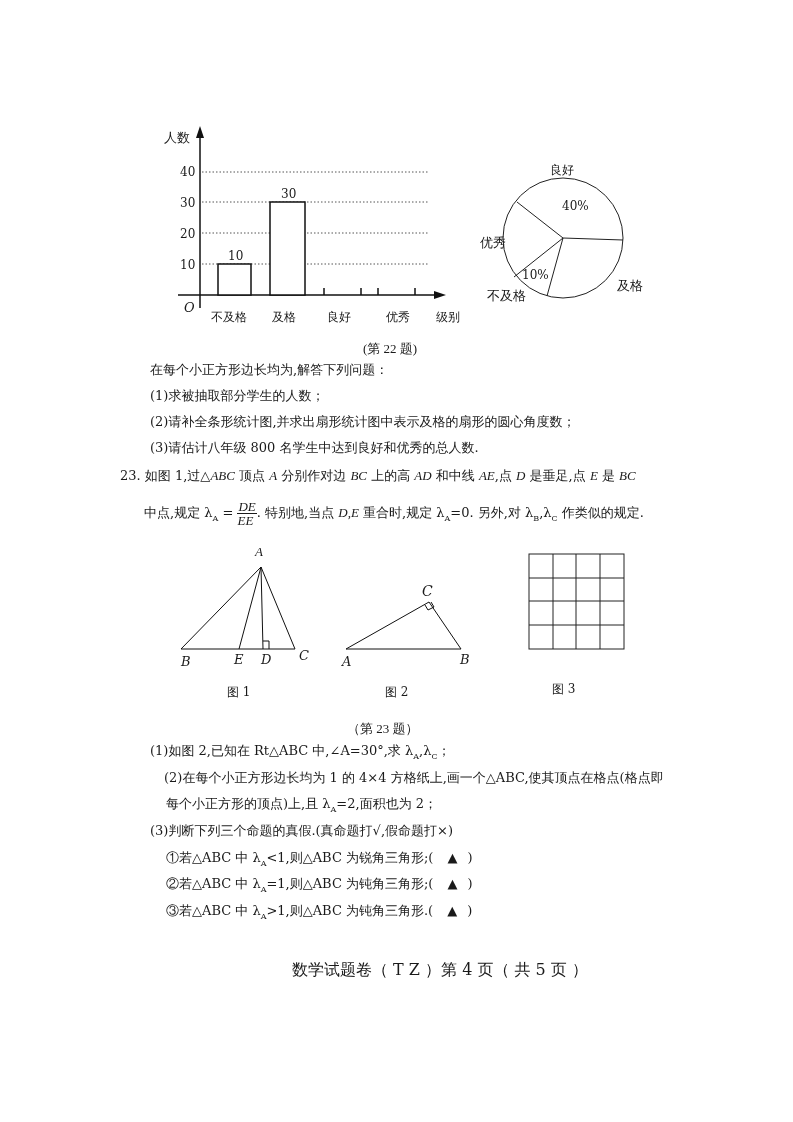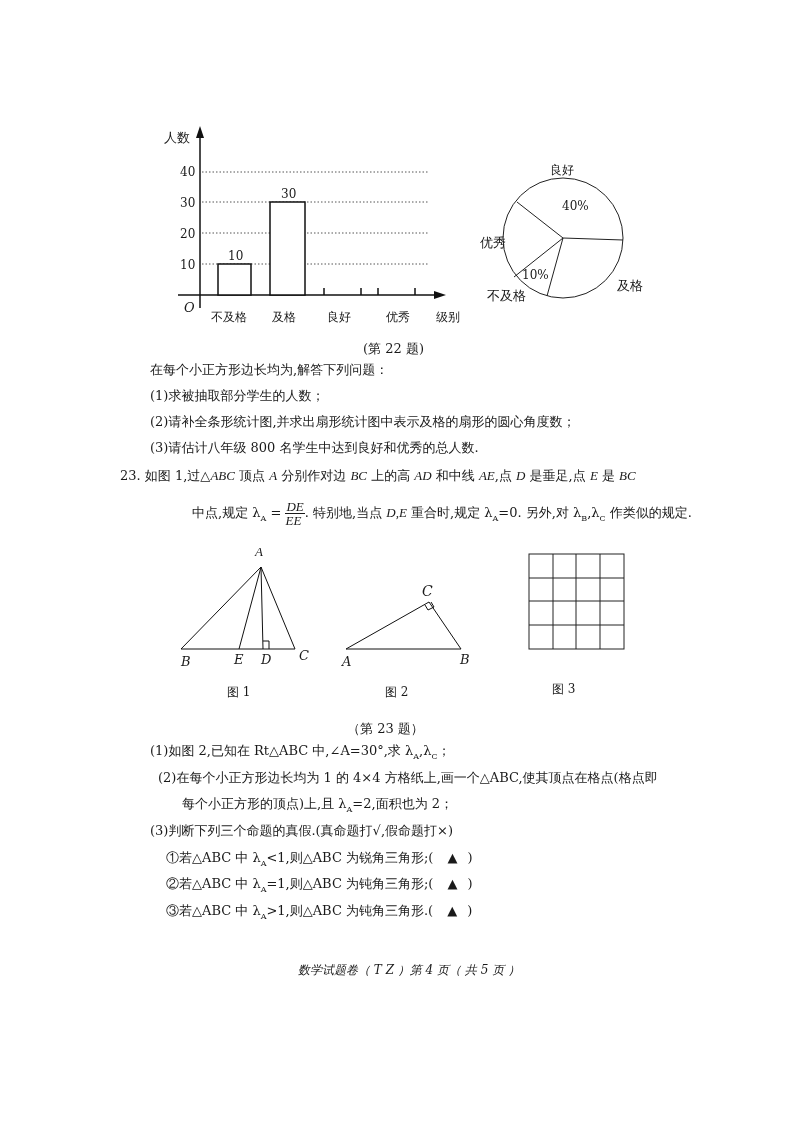--- a/index.html
+++ b/index.html
@@ -1,20 +1,20 @@
 <!DOCTYPE html>
 <html><head>
   <meta charset="utf-8">
   <style>
     html, body { margin: 0; padding: 0; background: #ffffff; }
     body { width: 793px; height: 1122px; position: relative; overflow: hidden;
            font-family: "DejaVu Serif", "Liberation Serif", serif; color: #1a1a1a; }
     .abs { position: absolute; }
     .txt { font-size: 13px; white-space: nowrap; line-height: 16px; }
-    .cap { font-size: 13px; white-space: nowrap; }
+    .cap { font-size: 13px; white-space: nowrap; font-family: Liberation Serif, serif; }
     .it { font-style: italic; font-family: "Liberation Serif", "DejaVu Serif", serif; }
     svg text { font-family: "DejaVu Serif", "Liberation Serif", serif; fill: #1a1a1a; }
     .frac { display: inline-block; vertical-align: middle; font-style: italic;
             font-family: "Liberation Serif", serif; font-size: 13px; line-height: 13px; }
     .frac .num { display: block; border-bottom: 1px solid #1a1a1a; padding: 0 1px; }
     .frac .den { display: block; }
     sub { font-size: 8px; }
   </style>
 </head>
 <body>
@@ -79,21 +79,21 @@
 <div class="abs cap" style="left:363px;top:340px;">(第 22 题)</div>
 <div class="abs txt" style="left:150px;top:362px;">在每个小正方形边长均为,解答下列问题：</div>
 <div class="abs txt" style="left:150px;top:388px;">(1)求被抽取部分学生的人数；</div>
 <div class="abs txt" style="left:150px;top:414px;">(2)请补全条形统计图,并求出扇形统计图中表示及格的扇形的圆心角度数；</div>
 <div class="abs txt" style="left:150px;top:440px;">(3)请估计八年级 800 名学生中达到良好和优秀的总人数.</div>
 
 <div class="abs txt" style="left:120px;top:468px;">
   <span>23.</span>
   <span>如图 1,过△</span><span class="it">ABC</span><span> 顶点 </span><span class="it">A</span><span> 分别作对边 </span><span class="it">BC</span><span> 上的高 </span><span class="it">AD</span><span> 和中线 </span><span class="it">AE</span><span>,点 </span><span class="it">D</span><span> 是垂足,点 </span><span class="it">E</span><span> 是 </span><span class="it">BC</span>
 </div>
-<div class="abs txt" style="left:144px;top:498px;line-height:30px;margin-left:48px;">
+<div class="abs txt" style="left:144px;top:498px;line-height:30px;">
   <span>中点,规定 λ</span><sub>A</sub><span> = </span><span class="frac"><span class="num">DE</span><span class="den">EE</span></span><span>. 特别地,当点 </span><span class="it">D,E</span><span> 重合时,规定 λ</span><sub>A</sub><span>=0. 另外,对 λ</span><sub>B</sub><span>,λ</span><sub>C</sub><span> 作类似的规定.</span>
 </div>
 
 <svg class="abs" style="left:170px;top:540px;" width="150" height="165" viewBox="170 540 150 165">
   <g stroke="#111" stroke-width="1" fill="none">
     <line x1="181" y1="649" x2="295" y2="649"></line>
     <line x1="261" y1="567" x2="181" y2="649"></line>
     <line x1="261" y1="567" x2="295" y2="649"></line>
     <line x1="261" y1="567" x2="239" y2="649"></line>
     <line x1="261" y1="567" x2="263" y2="649"></line>
@@ -131,32 +131,32 @@
     <line x1="529" y1="625" x2="624" y2="625"></line>
   </g>
   <text x="552" y="693" font-size="12">图 3</text>
 </svg>
 
 <div class="abs cap" style="left:347px;top:720px;text-align:right;">（第 23 题）</div>
 
 <div class="abs txt" style="left:150px;top:743px;">
   <span>(1)如图 2,已知在 Rt△ABC 中,∠A=30°,求 λ</span><sub>A</sub><span>,λ</span><sub>C</sub><span>；</span>
 </div>
-<div class="abs txt" style="left:158px;top:770px;">(2)在每个小正方形边长均为 1 的 4×4 方格纸上,画一个△ABC,使其顶点在格点(格点即</div>
-<div class="abs txt" style="left:166px;top:796px;margin-left:16px;">
+<div class="abs txt" style="left:164px;top:770px;">(2)在每个小正方形边长均为 1 的 4×4 方格纸上,画一个△ABC,使其顶点在格点(格点即</div>
+<div class="abs txt" style="left:166px;top:796px;">
   <span>每个小正方形的顶点)上,且 λ</span><sub>A</sub><span>=2,面积也为 2；</span>
 </div>
 <div class="abs txt" style="left:150px;top:823px;">(3)判断下列三个命题的真假.(真命题打√,假命题打×)</div>
 
 <div class="abs txt" style="left:166px;top:850px;">
   <span>①若△ABC 中 λ</span><sub>A</sub><span>&lt;1,则△ABC 为锐角三角形;(</span>
   <span style="margin:0 10px;">▲</span><span>)</span>
 </div>
 <div class="abs txt" style="left:166px;top:876px;">
   <span>②若△ABC 中 λ</span><sub>A</sub><span>=1,则△ABC 为钝角三角形;(</span>
   <span style="margin:0 10px;">▲</span><span>)</span>
 </div>
 <div class="abs txt" style="left:166px;top:903px;">
   <span>③若△ABC 中 λ</span><sub>A</sub><span>&gt;1,则△ABC 为钝角三角形.(</span>
   <span style="margin:0 10px;">▲</span><span>)</span>
 </div>
 
-<div class="abs txt" style="left:298px;top:962px;font-size:12px;font-style:italic;">数学试题卷（ T Z ）第 4 页（ 共 5 页 ）</div>
+<div class="abs txt" style="left:292px;top:962px;font-size:16px;">数学试题卷（ T Z ）第 4 页（ 共 5 页 ）</div>
 
 </body></html>

